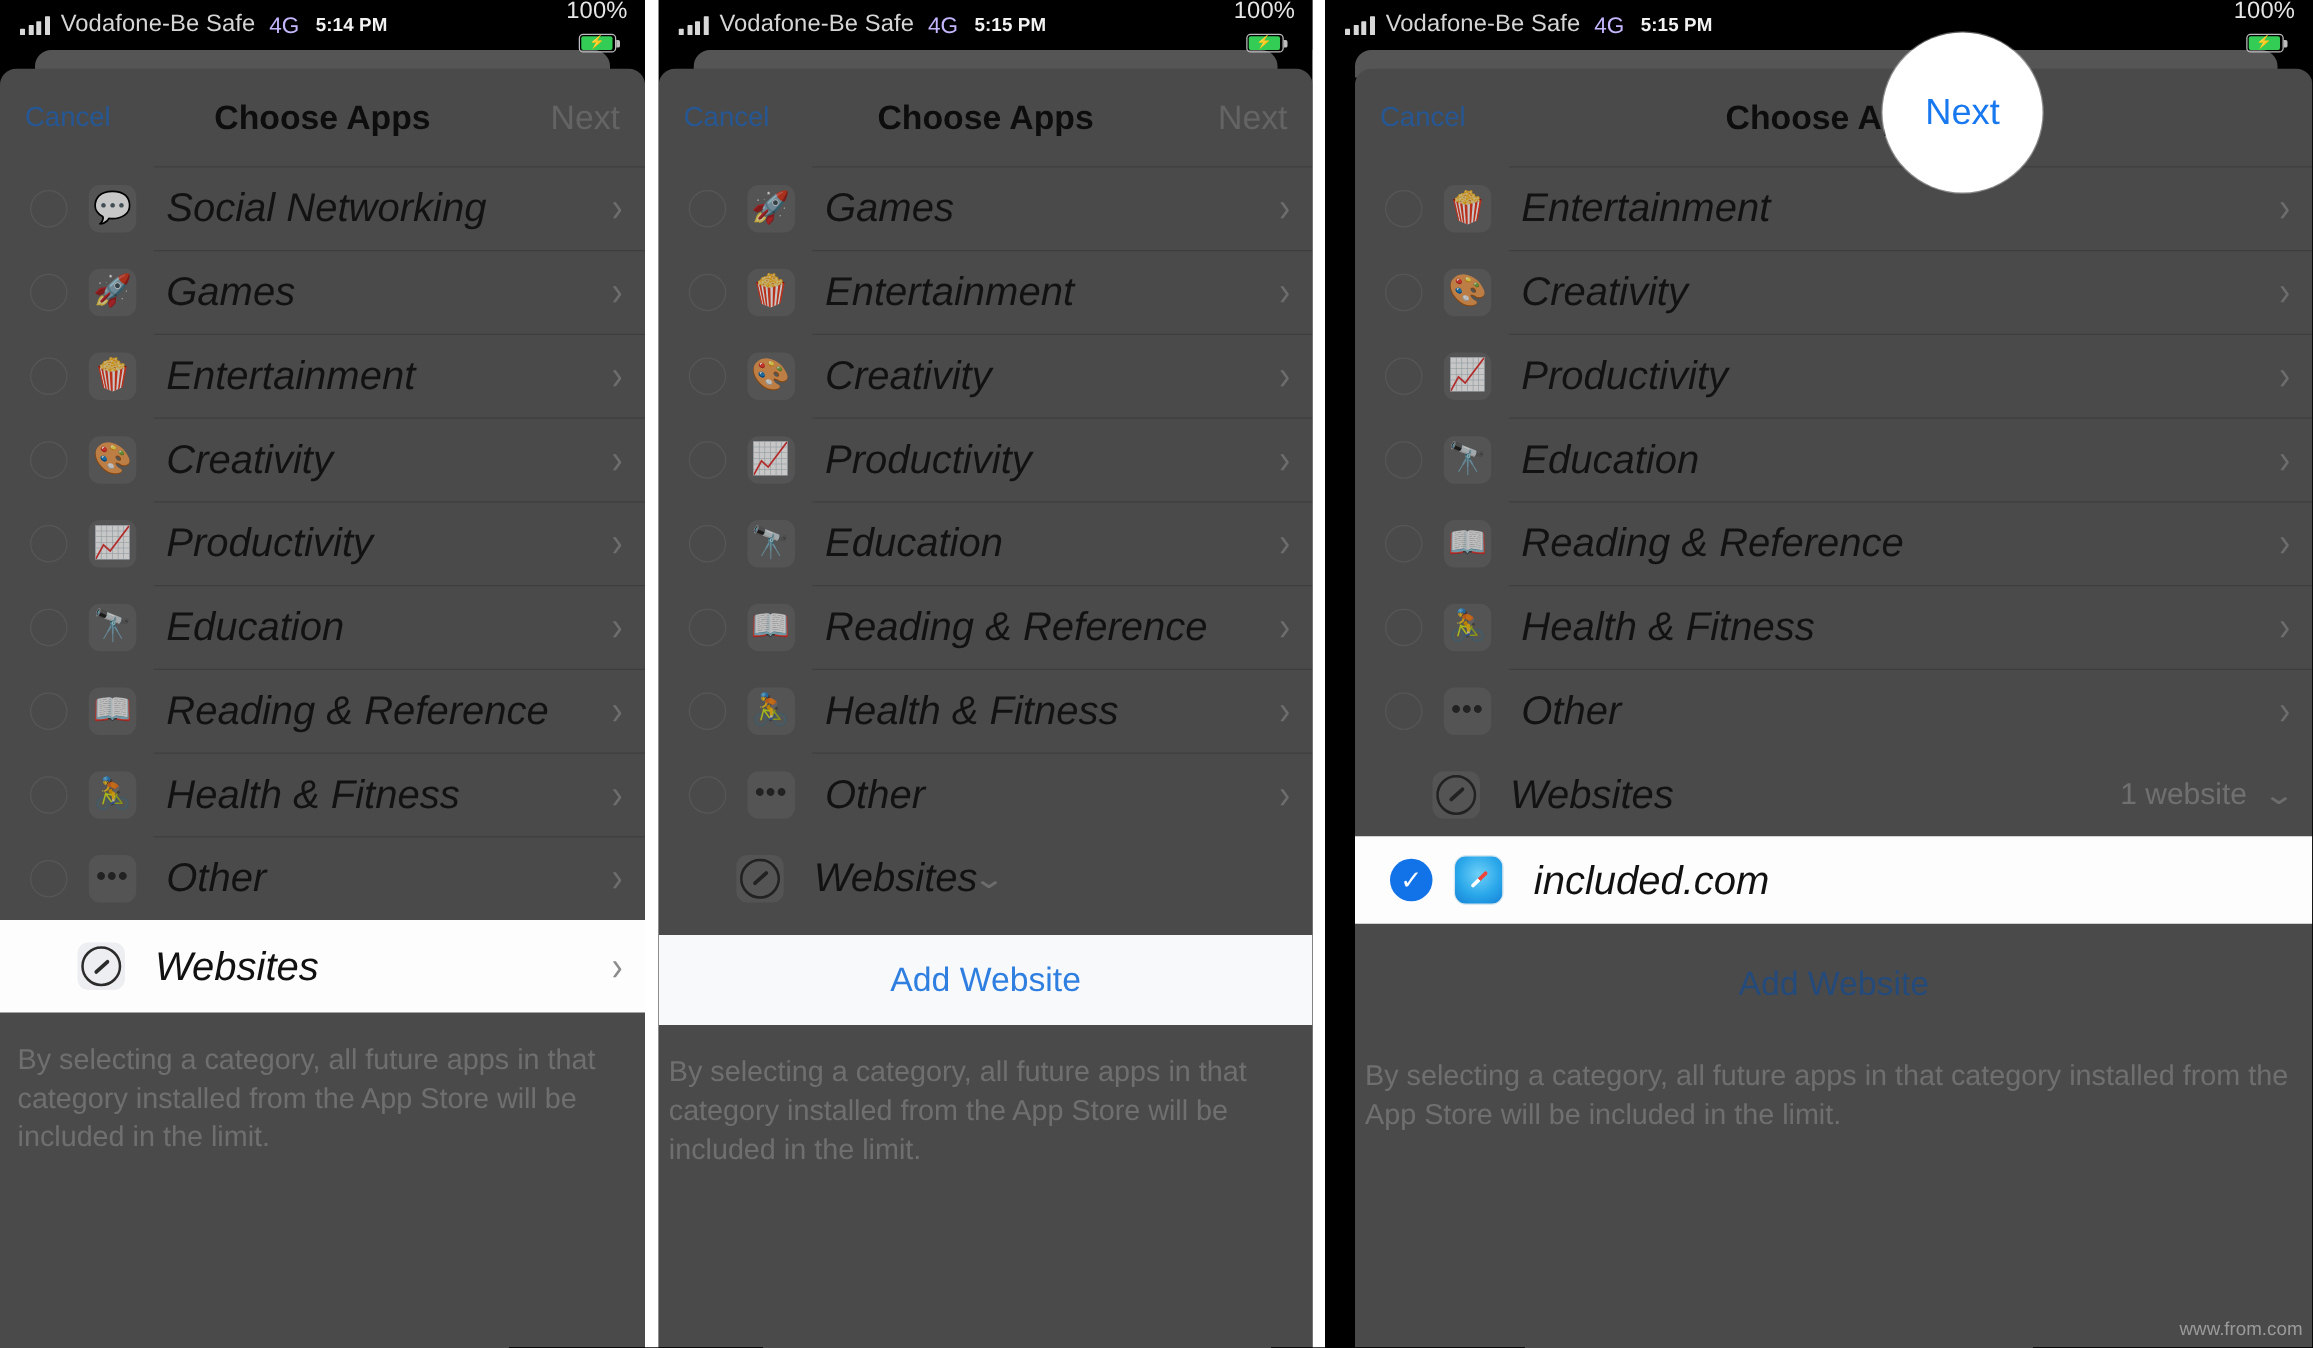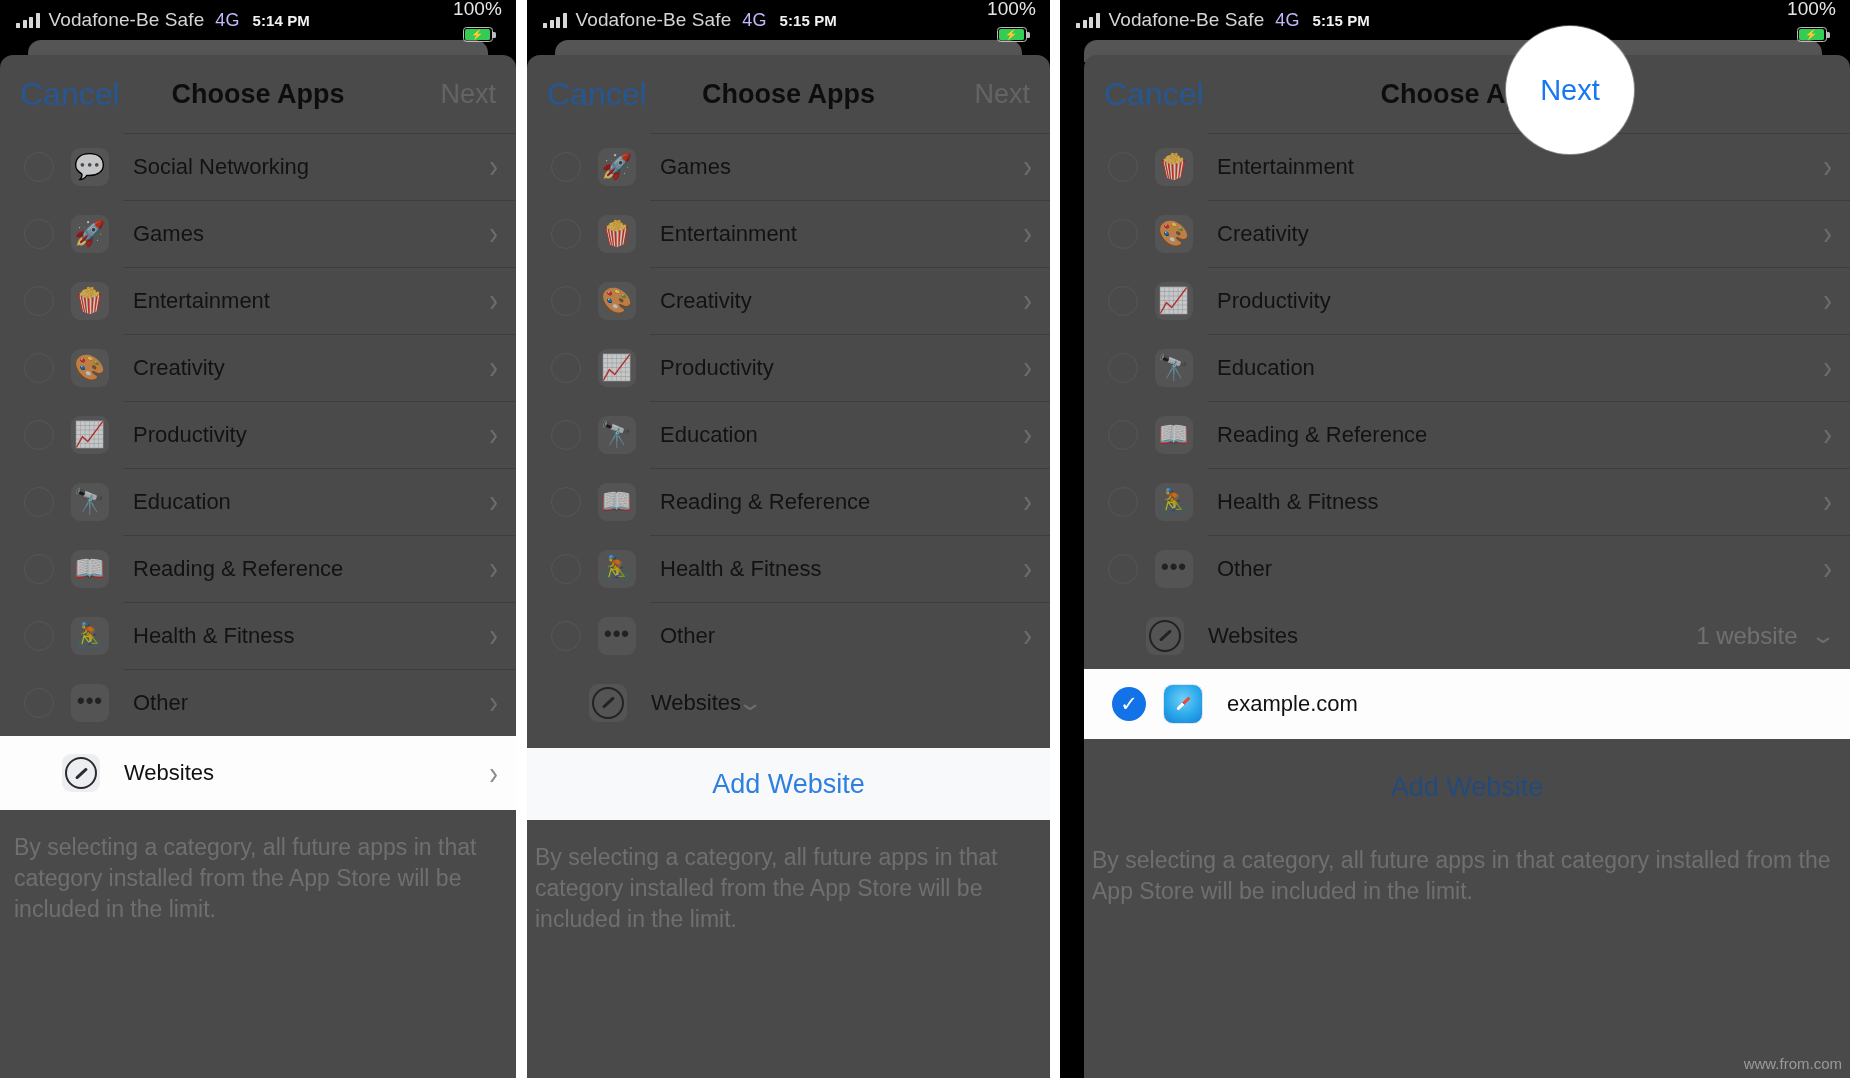--- a/index.html
+++ b/index.html
@@ -77,21 +77,21 @@
     z-index:2;
     overflow:hidden;
   }
   .p3 .sheet, .p3 .sheet-back { left:24px; }
 
   .navbar {
     height:78px;
     display:flex; align-items:center; padding:0 20px;
     position:relative;
   }
-  .nav-cancel { color:#2f6fbf; font-size:32px; }
+  .nav-cancel { color:#2f6fbf; font-size:22px; }
   .nav-title {
     position:absolute; left:0; right:0; text-align:center;
     font-size:27px; font-weight:700; color:#111;
     pointer-events:none;
   }
   .nav-next { margin-left:auto; color:#808080; font-size:27px; }
 
   .list { position:relative; }
   .row {
     display:flex; align-items:center;
@@ -108,21 +108,21 @@
     flex:0 0 auto;
   }
   .appicon {
     width:38px;height:38px;border-radius:9px;
     background:rgba(255,255,255,.08);
     margin-left:17px;
     display:flex;align-items:center;justify-content:center;
     font-size:25px; line-height:1;
     flex:0 0 auto;
   }
-  .rowlabel { margin-left:24px; font-size:22px; color:#171717; white-space:nowrap;}
+  .rowlabel { margin-left:24px; font-size:32px; color:#171717; white-space:nowrap;font-style:italic;}
   .chev {
     margin-left:auto; color:#8c8c8c; font-size:26px; font-weight:300;
     transform:scaleY(1.25);
   }
   .rowmeta { margin-left:auto; color:#8f8f8f; font-size:24px; margin-right:16px;}
   .chev-down { color:#8c8c8c; font-size:22px; transform:scaleX(1.45); }
 
   
   .dimmed { filter: brightness(.78); }
 
@@ -502,21 +502,21 @@
           </span>
           <span class="rowlabel">Websites</span>
           <span class="rowmeta">1 website</span>
           <span class="chev-down">⌄</span>
         </div>
       </div>
 
       <div class="row hl" style="height:70px;padding-left:28px;">
         <span class="check">✓</span>
         <span class="safari-app"></span>
-        <span class="rowlabel">example.com</span>
+        <span class="rowlabel">included.com</span>
       </div>
 
       <div class="dimmed">
         <div class="addwebsite dim">
           <span>Add Website</span>
         </div>
         <div class="footnote">By selecting a category, all future apps in that category installed from the App Store will be included in the limit.</div>
       </div>
     </div>
 

